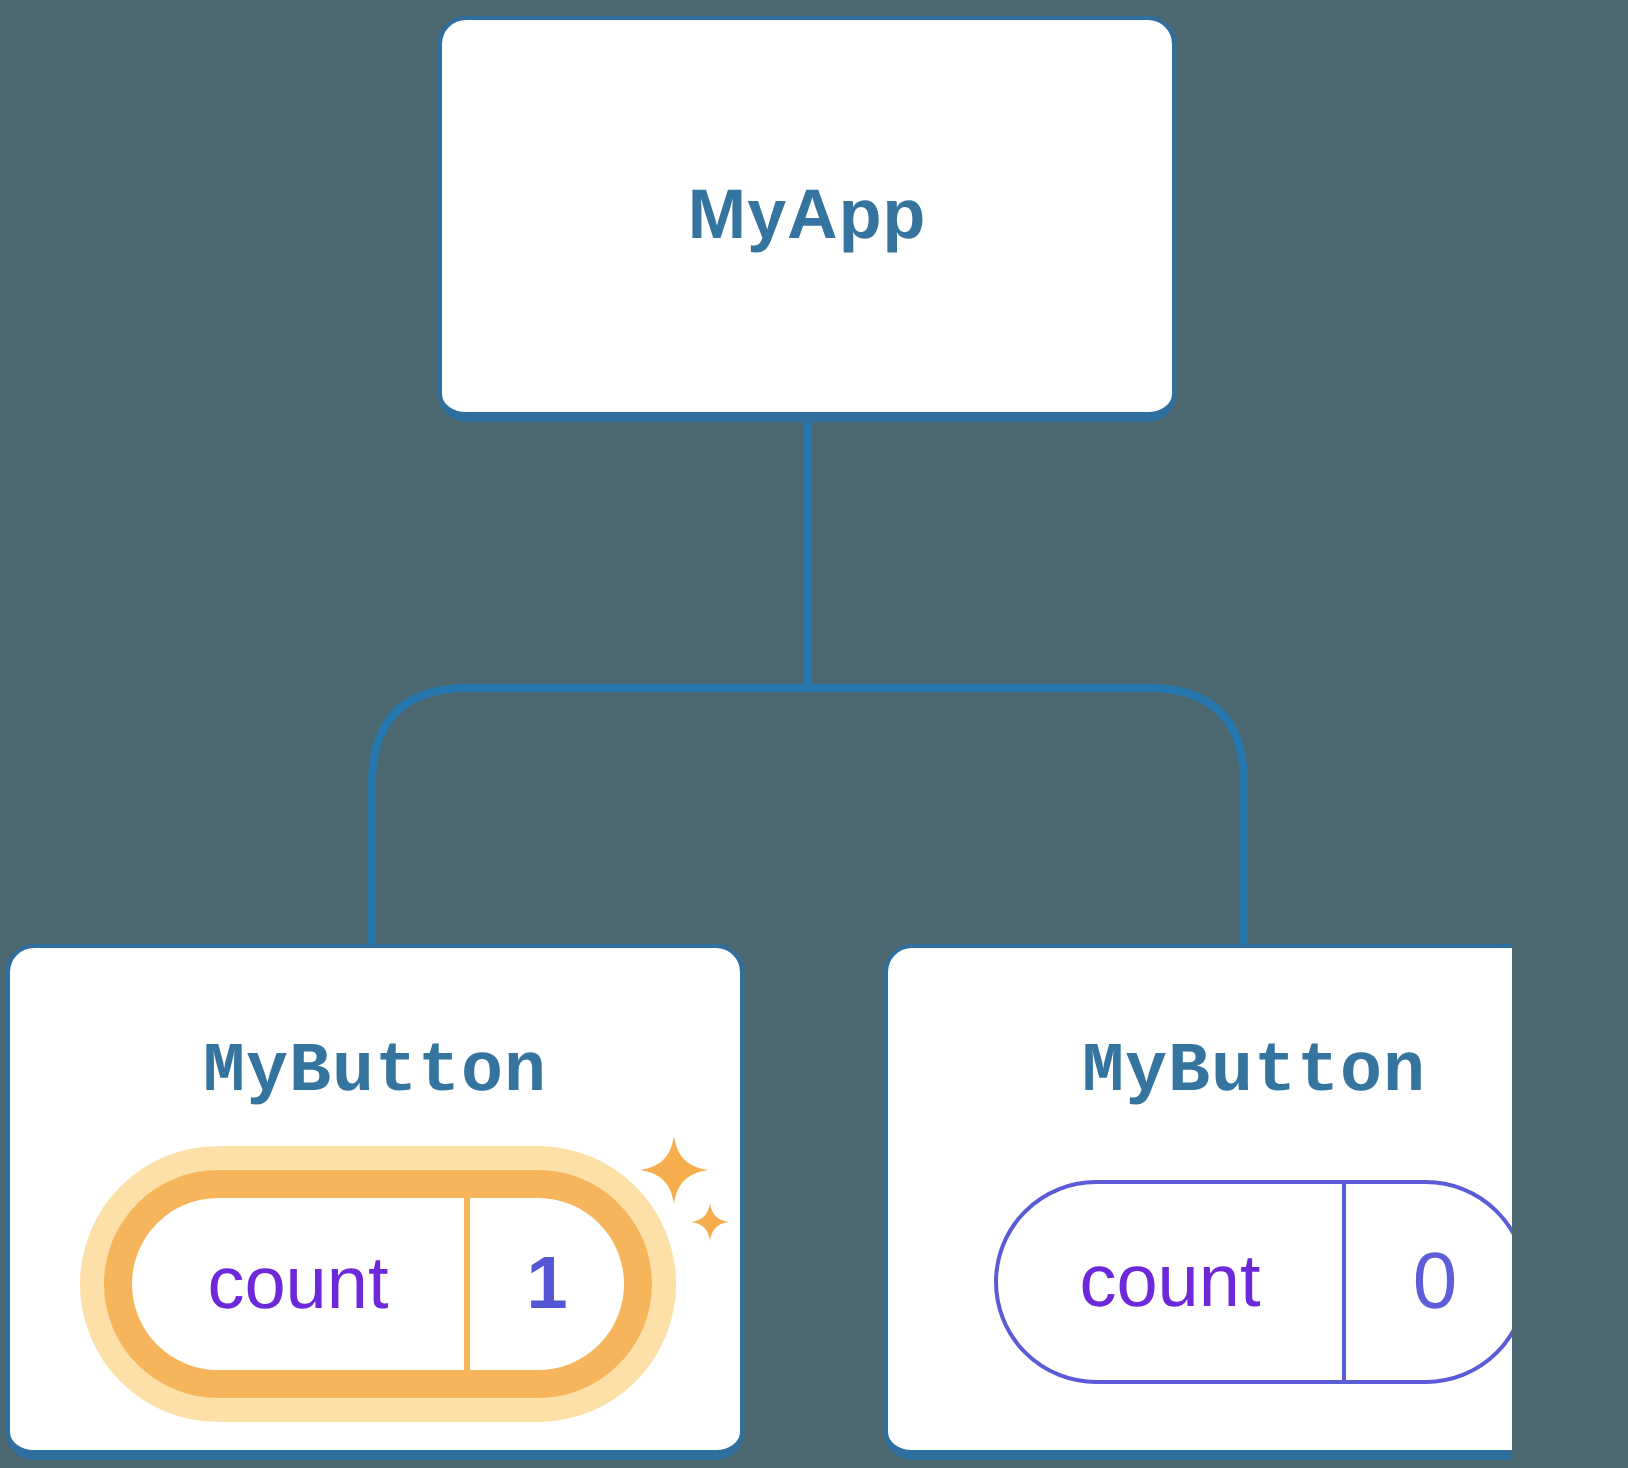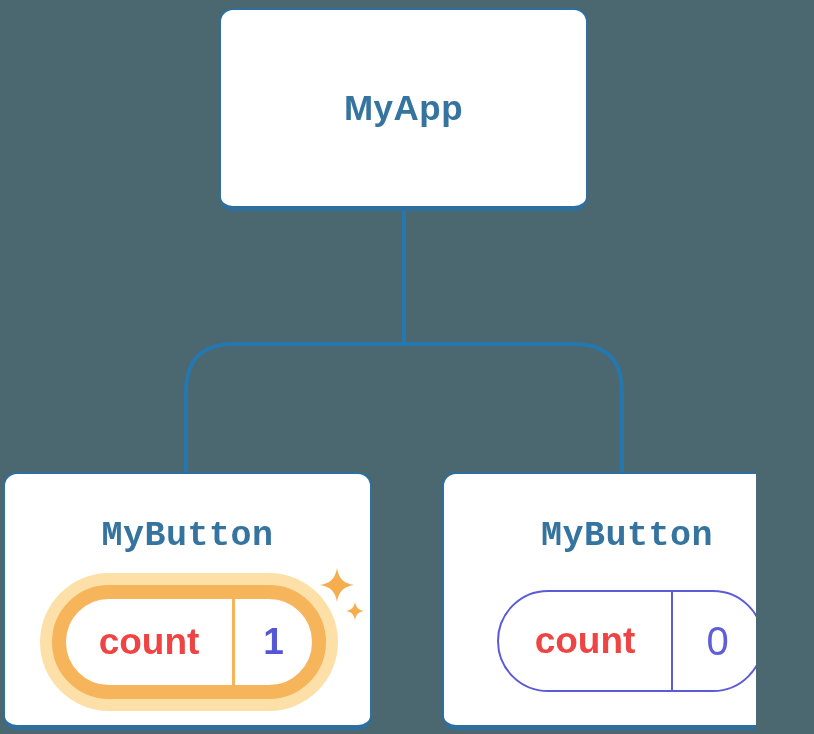--- a/index.html
+++ b/index.html
@@ -83,23 +83,23 @@
     align-items: center;
     justify-content: center;
   }
   .pill-highlight .pill-state-name { width: 166px; }
   .pill-highlight .pill-divider { width: 3px; background: #f6b45b; }
   .pill-highlight .pill-state-value { flex: 1; }
   .pill-plain .pill-state-name { width: 172px; }
   .pill-plain .pill-divider { width: 2px; background: #5b5bd7; }
   .pill-plain .pill-state-value { flex: 1; }
   .pill-state-name {
-    color: #ef4444;
+    color: #6d28d9;
     font-size: 37px;
-    font-weight: 700;
+    font-weight: 400;
   }
   .pill-state-value {
     color: #5456d4;
     font-size: 37px;
   }
   .pill-highlight .pill-state-value { font-weight: 700; }
   .pill-plain .pill-state-value { font-weight: 400; font-size: 40px; color: #5e5fd8; }
   svg.sparkles {
     position: absolute;
     left: 302px; top: 81px;

